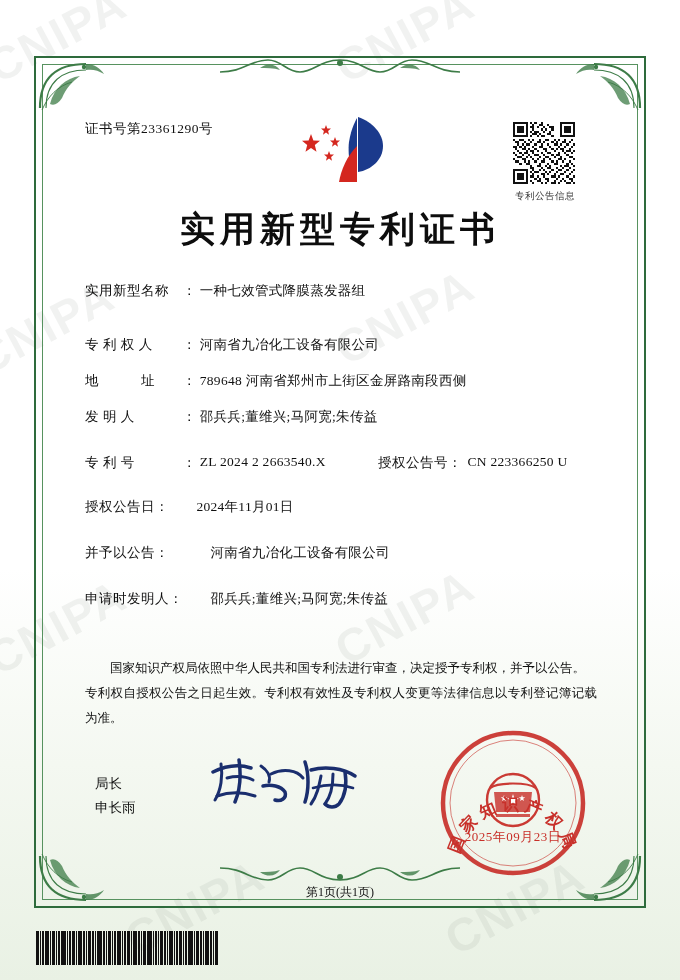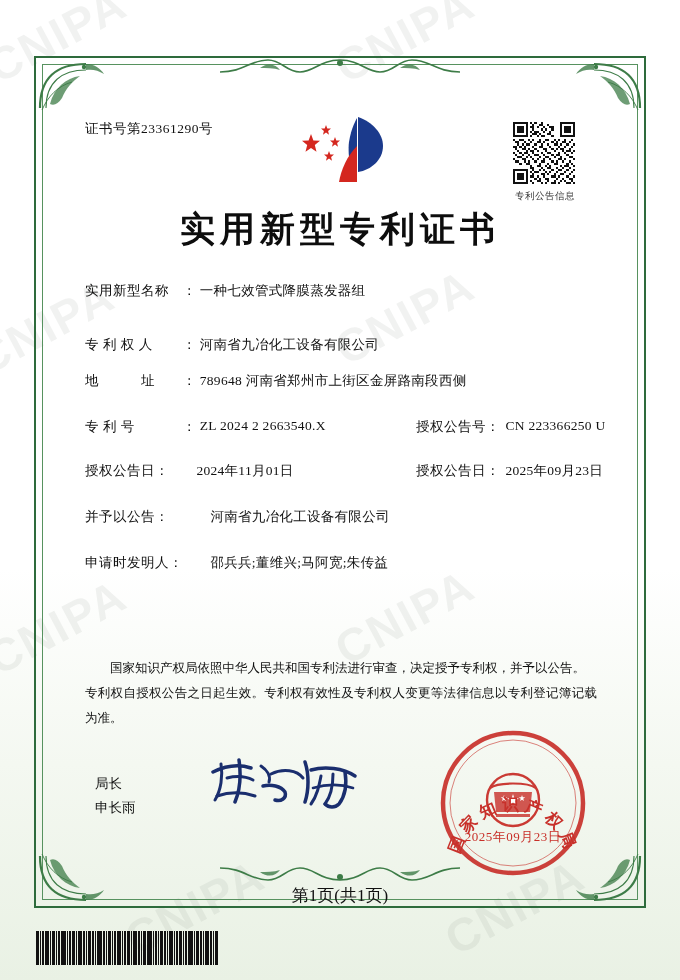--- a/index.html
+++ b/index.html
@@ -158,21 +158,21 @@
   .f-value {
     display: inline-block;
     vertical-align: top;
     letter-spacing: 0.3px;
   }
   .col2 {
     position: absolute;
     left: 293px;
     top: 0;
   }
-  .col2 .f-label { width: 86px; margin-left: 38px; }
+  .col2 .f-label { width: 86px; }
 
   
   .statement {
     position: absolute;
     left: 85px; top: 656px;
     width: 512px;
     font-size: 12.5px;
     line-height: 25px;
     color: #111;
     text-align: justify;
@@ -212,21 +212,21 @@
     color: #c8302a;
     letter-spacing: 0.5px;
   }
 
   
   .page-no {
     position: absolute;
     left: 0; top: 884px;
     width: 680px;
     text-align: center;
-    font-size: 17px;
+    font-size: 12px;
     color: #111;
   }
 
   
   .barcode {
     position: absolute;
     left: 36px; top: 925px;
     height: 40px;
     display: flex;
     align-items: flex-end;
@@ -561,42 +561,43 @@
       <span class="f-label" style="width:14px">：</span>
       <span class="f-value">河南省九冶化工设备有限公司</span>
     </div>
 
     <div class="field-row">
       <span class="f-label">地　　　址</span>
       <span class="f-label" style="width:14px">：</span>
       <span class="f-value">789648 河南省郑州市上街区金屏路南段西侧</span>
     </div>
 
+    <div class="field-row">
+      <span class="f-label">发 明 人</span>
+      <span class="f-label" style="width:14px">：</span>
+      <span class="f-value">邵兵兵;董维兴;马阿宽;朱传益</span>
+    </div>
 
     <div style="height:10px"></div>
 
     <div class="field-row">
       <span class="f-label">专 利 号</span>
       <span class="f-label" style="width:14px">：</span>
       <span class="f-value">ZL 2024 2 2663540.X</span>
       <span class="col2">
         <span class="f-label">授权公告号：</span>
         <span class="f-value">CN 223366250 U</span>
       </span>
     </div>
 
     <div style="height:8px"></div>
 
     <div class="field-row">
       <span class="f-label" style="width:108px">授权公告日：</span>
       <span class="f-value">2024年11月01日</span>
-      <span class="col2">
-        <span class="f-label">授权公告日：</span>
-        <span class="f-value">2025年09月23日</span>
-      </span>
     </div>
 
     <div style="height:10px"></div>
 
     <div class="field-row">
       <span class="f-label" style="width:122px">并予以公告：</span>
       <span class="f-value">河南省九冶化工设备有限公司</span>
     </div>
 
     <div style="height:10px"></div>

